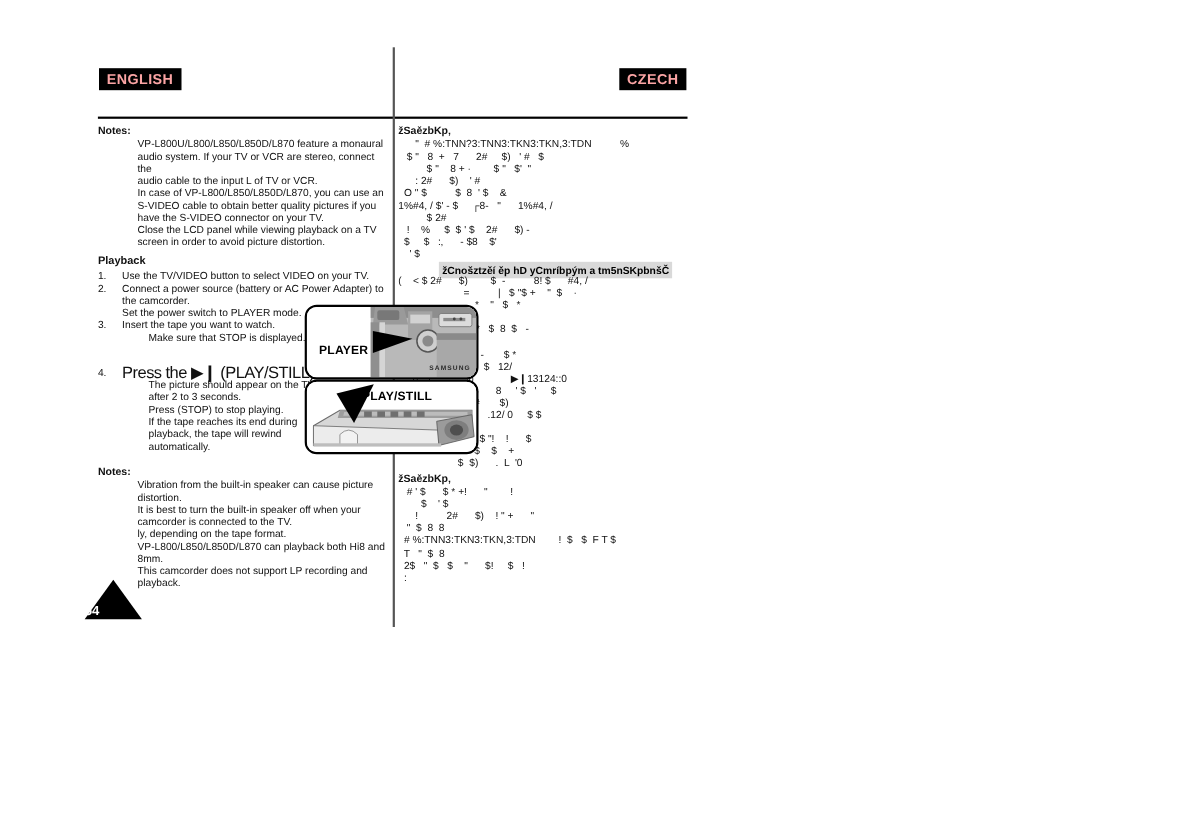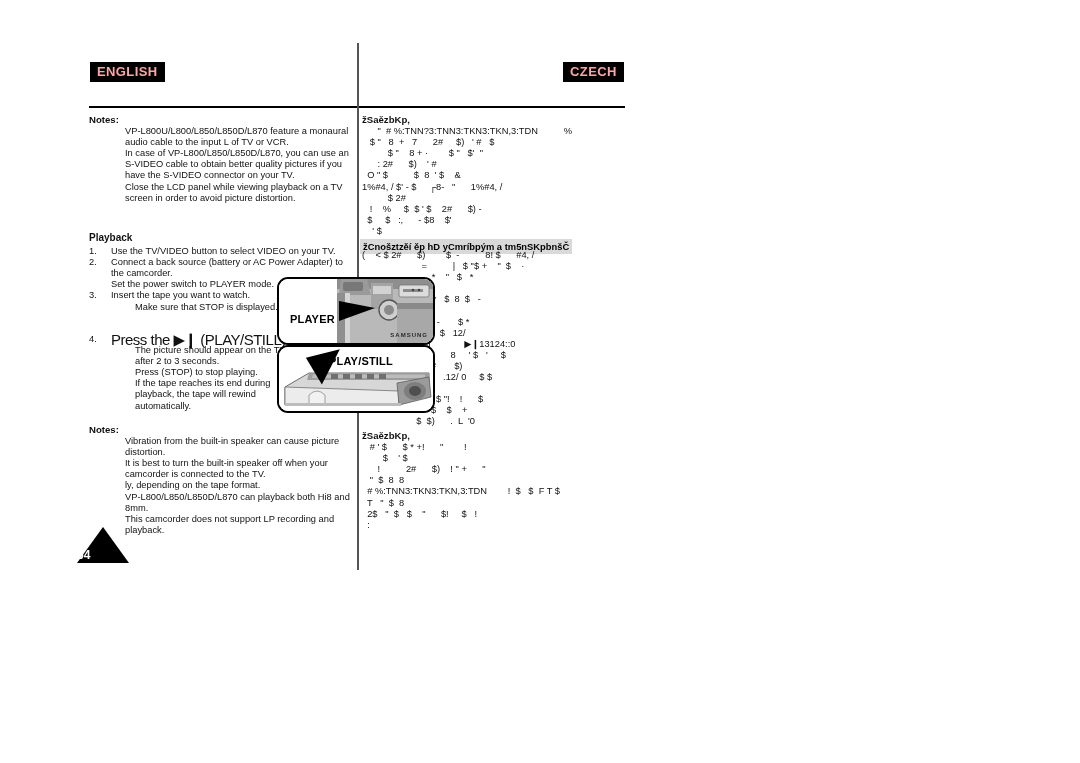--- a/index.html
+++ b/index.html
@@ -223,39 +223,40 @@
   <div class="lang-badge cz">CZECH</div>
 
 
   <div class="hrule"></div>
   <div class="vrule"></div>
 
   <div class="col col-en" style="top:114px;">
     <span class="notes-label">Notes:</span>
     <div class="notes-body">
       <p>VP-L800U/L800/L850/L850D/L870 feature a monaural</p>
+      <p>audio system. If your TV or VCR are stereo, connect the</p>
       <p>audio cable to the input  L  of TV or VCR.</p>
       <p>In case of VP-L800/L850/L850D/L870, you can use an</p>
       <p>S-VIDEO cable to obtain better quality pictures if you</p>
       <p>have the S-VIDEO connector on your TV.</p>
       <p>Close the LCD panel while viewing playback on a TV</p>
       <p>screen in order to avoid picture distortion.</p>
     </div>
   </div>
 
   <div class="col col-en" style="top:232px;">
     <span class="sec-head">Playback</span>
     <ol class="steps">
       <li>
         <span class="num">1.</span>
         <span class="sub">Use the TV/VIDEO button to select VIDEO on your TV.</span>
       </li>
       <li>
         <span class="num">2.</span>
-        <span class="sub">Connect a back source (battery or AC Power Adapter) to</span>
+        <span class="sub">Connect a power source (battery or AC Power Adapter) to</span>
         <span class="sub">the camcorder.</span>
         <span class="sub">Set the power switch to PLAYER mode.</span>
       </li>
       <li>
         <span class="num">3.</span>
         <span class="sub">Insert the tape you want to watch.</span>
         <span class="sub indent">Make sure that STOP is displayed.</span>
       </li>
     </ol>
   </div>
@@ -300,21 +301,21 @@
     <div class="cz-garble">          $ "    8 + ·        $ "   $'  "</div>
     <div class="cz-garble">      : 2#      $)    ' #</div>
     <div class="cz-garble">  O " $          $  8  ' $    &amp;</div>
     <div class="cz-garble">1%#4, / $' - $     ┌8-   "      1%#4, /</div>
     <div class="cz-garble">          $ 2#</div>
     <div class="cz-garble">   !    %     $  $ ' $    2#      $) -</div>
     <div class="cz-garble">  $     $   :‚      - $8    $'</div>
     <div class="cz-garble">    ' $</div>
   </div>
 
-  <div style="position:absolute;left:360px;top:236px;">
+  <div style="position:absolute;left:360px;top:236px;padding-left:39px;">
     <span class="cz-bar">žCnošztzěí ěp hD yCmríbpým a tm5nSKpbnšČ</span>
   </div>
 
   <div class="col col-cz" style="top:250px;">
     <div class="cz-garble">(    &lt; $ 2#      $)        $  -          8! $      #4, /</div>
     <div class="cz-garble">                       =          |   $ "$ +    "  $    ·</div>
     <div class="cz-garble">                           *    "   $   *</div>
     <div class="cz-garble">                    : E</div>
     <div class="cz-garble">          5   #     *    *   $  8  $   -</div>
     <div class="cz-garble">               !     !</div>

